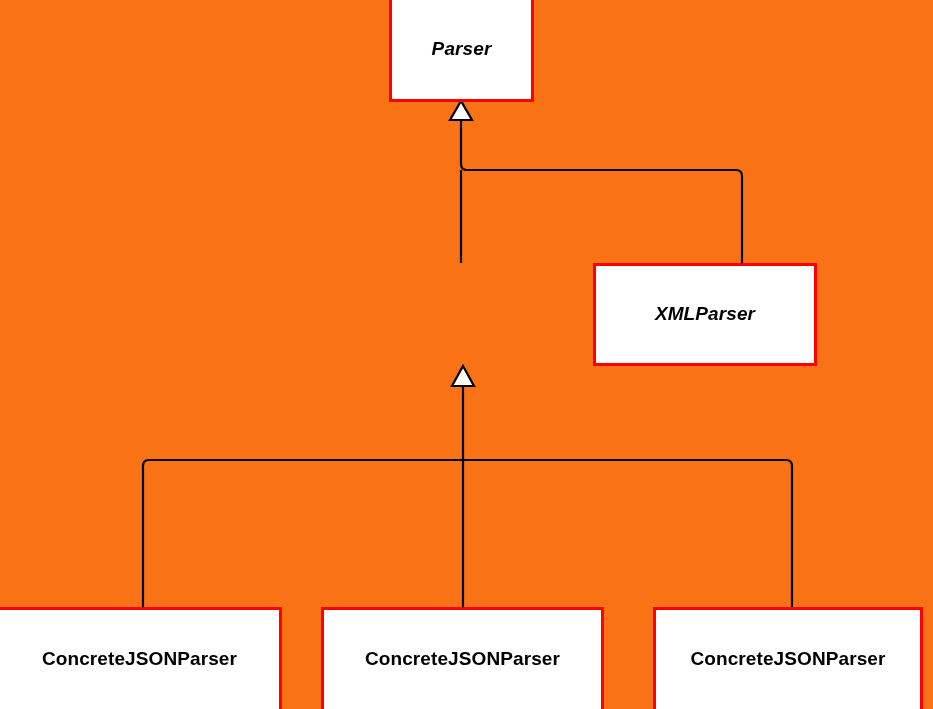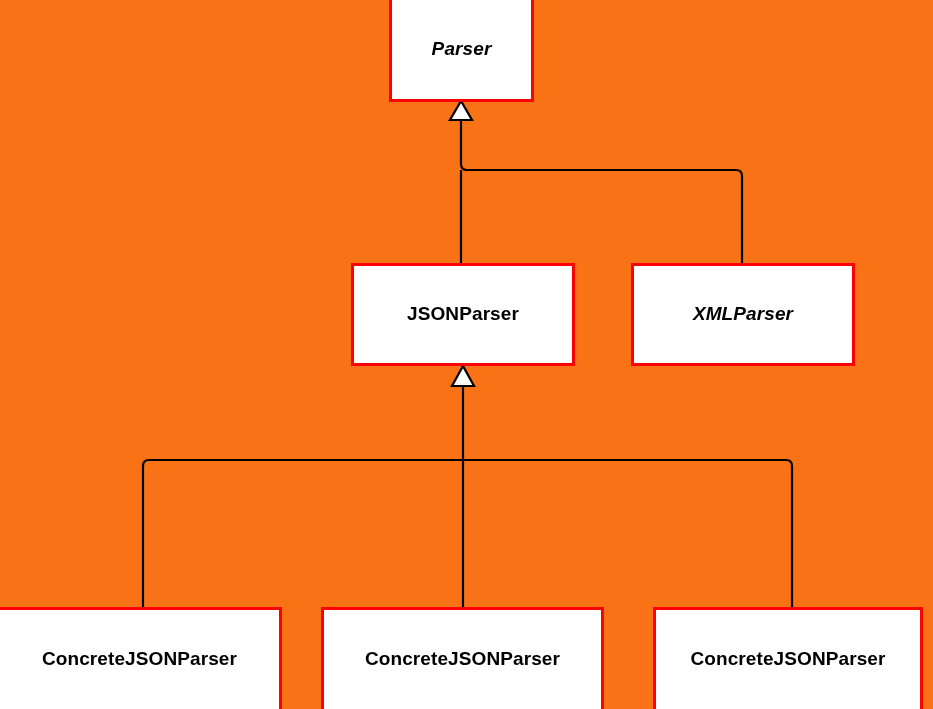--- a/index.html
+++ b/index.html
@@ -46,21 +46,21 @@
     white-space: nowrap;
   }
   .uml-class-name.abstract {
     font-style: italic;
   }
   .uml-class-name.concrete {
     font-style: normal;
   }
   .box-parser      { left: 389px; top: -3px;  width: 145px; height: 105px; }
   .box-jsonparser  { left: 351px; top: 263px; width: 224px; height: 103px; }
-  .box-xmlparser   { left: 631px; top: 263px; width: 224px; height: 103px; }
+  .box-xmlparser   { left: 593px; top: 263px; width: 224px; height: 103px; }
   .box-concrete-1  { left: -3px;  top: 607px; width: 285px; height: 105px; }
   .box-concrete-2  { left: 321px; top: 607px; width: 283px; height: 105px; }
   .box-concrete-3  { left: 653px; top: 607px; width: 270px; height: 105px; }
 </style>
 </head>
 <body>
 
 <div id="diagram-canvas">
 
   <svg id="connector-layer" viewBox="0 0 933 709" width="933" height="709" xmlns="http://www.w3.org/2000/svg">
@@ -76,23 +76,20 @@
       <path d="M 143 607 L 143 466 Q 143 460 149 460 L 786 460 Q 792 460 792 466 L 792 607" fill="none" stroke="#000000" stroke-width="2.2"></path>
       <path d="M 463 460 L 463 607" fill="none" stroke="#000000" stroke-width="2.2"></path>
       <polygon points="463,366 452,386 474,386" fill="#ffffff" stroke="#000000" stroke-width="2.2" stroke-linejoin="miter"></polygon>
     </g>
   </svg>
 
   <div class="uml-class-box box-parser">
     <span class="uml-class-name abstract">Parser</span>
   </div>
 
-  <div class="uml-class-box box-jsonparser">
-    <span class="uml-class-name concrete">JSONParser</span>
-  </div>
 
   <div class="uml-class-box box-xmlparser">
     <span class="uml-class-name abstract">XMLParser</span>
   </div>
 
   <div class="uml-class-box box-concrete-1">
     <span class="uml-class-name concrete">ConcreteJSONParser</span>
   </div>
 
   <div class="uml-class-box box-concrete-2">

